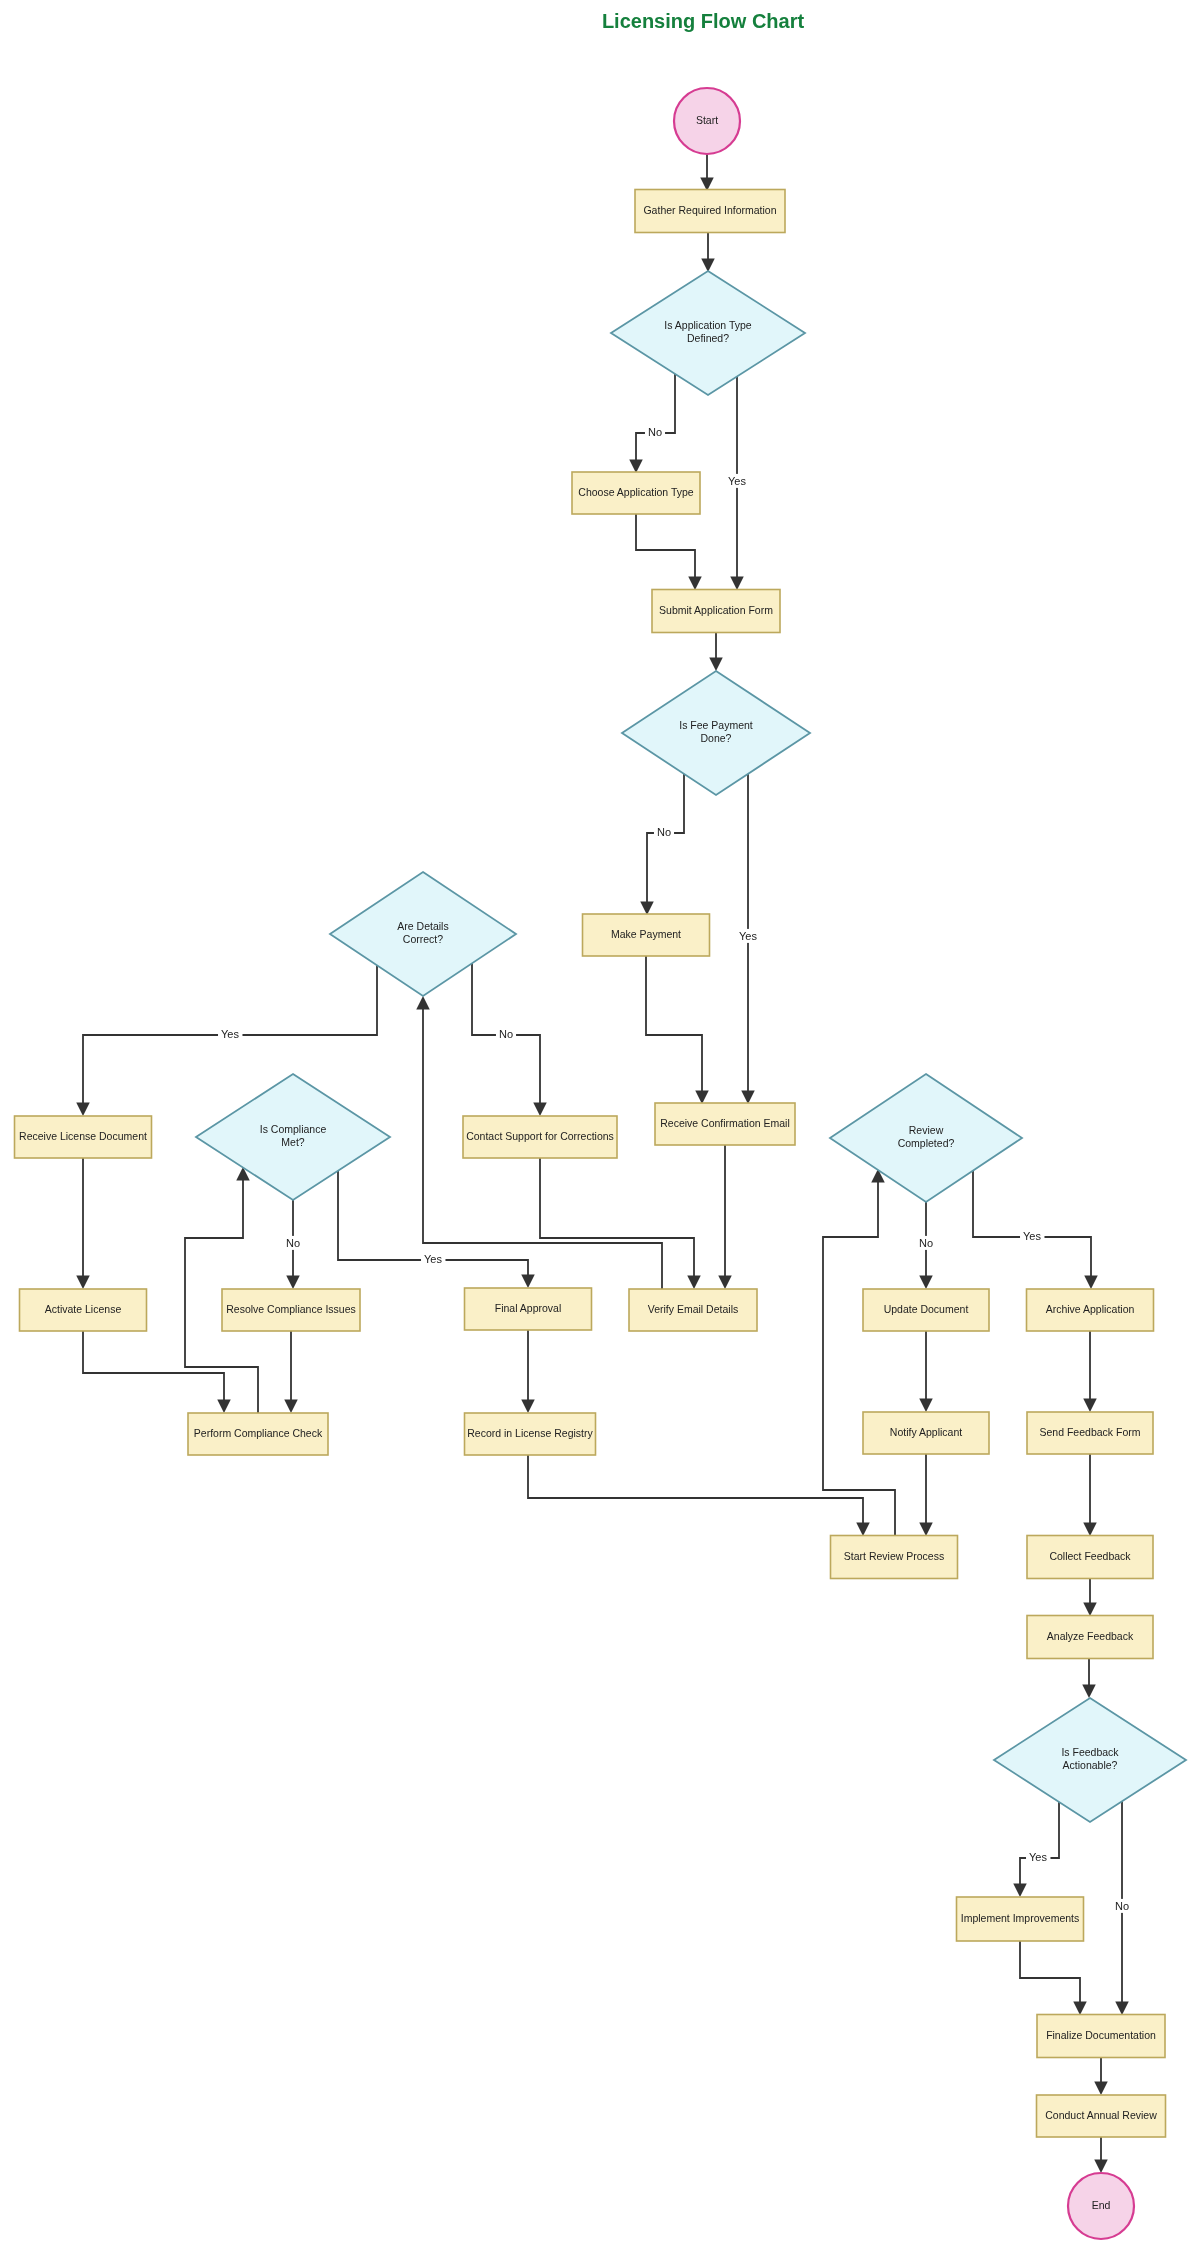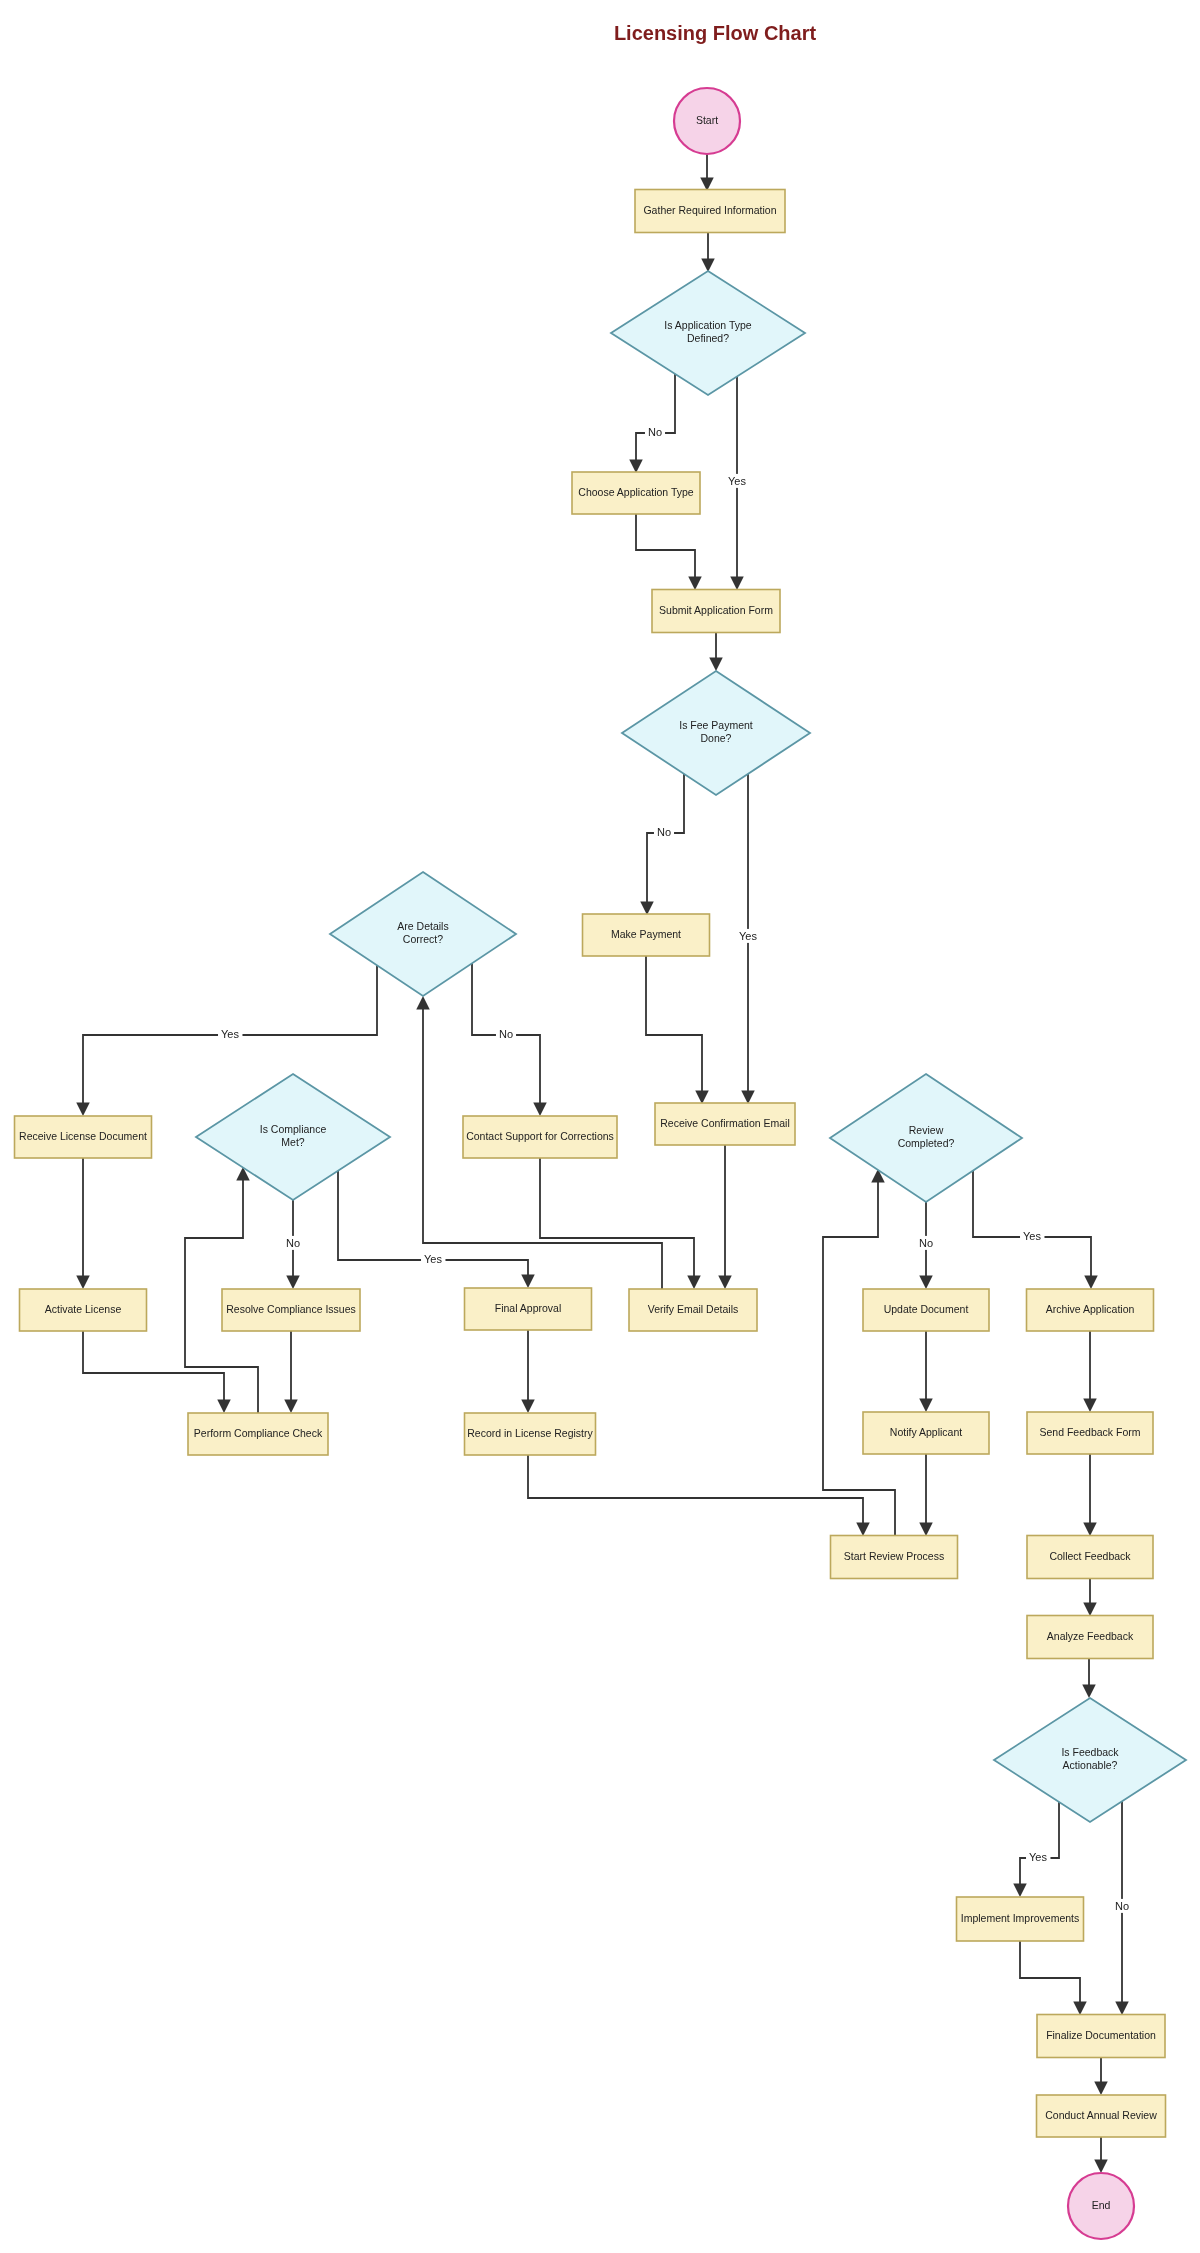--- a/index.html
+++ b/index.html
@@ -9,24 +9,24 @@
     height: 2253px;
     background: #ffffff;
     font-family: "Liberation Sans", sans-serif;
     overflow: hidden;
   }
   .title {
     position: absolute;
     left: 703px;
     top: 10px;
     transform: translateX(-50%);
-    margin: 12px;
+    margin: 0;
     font-size: 20px;
     font-weight: bold;
-    color: #7f1d1d;
+    color: #15803d;
     white-space: nowrap;
     font-family: "Liberation Sans", sans-serif;
   }
   svg { position: absolute; left: 0; top: 0; }
   text { font-family: "Liberation Sans", sans-serif; }
 </style>
 </head>
 <body>
 
 <div class="canvas">

